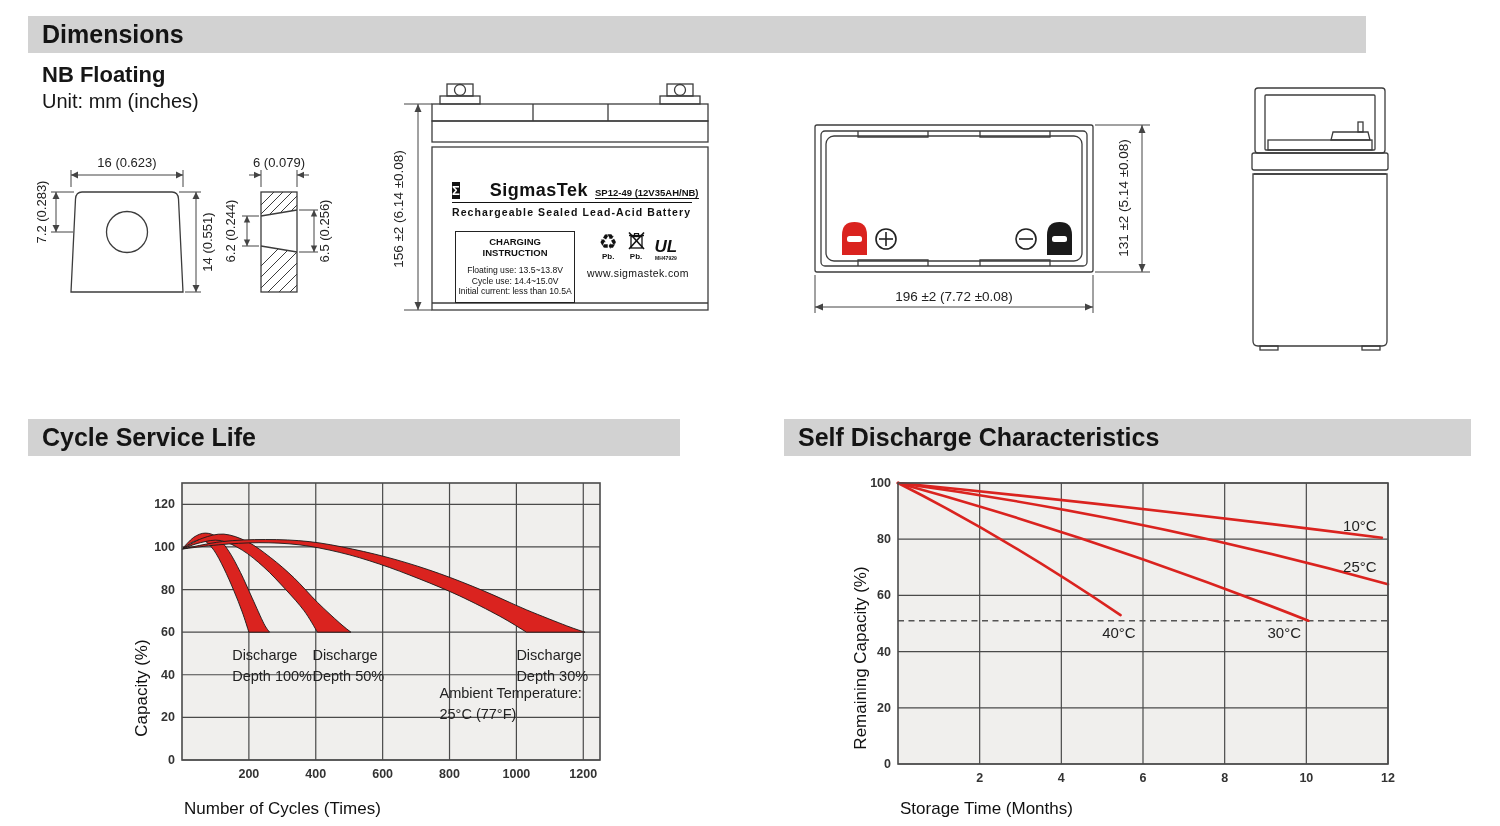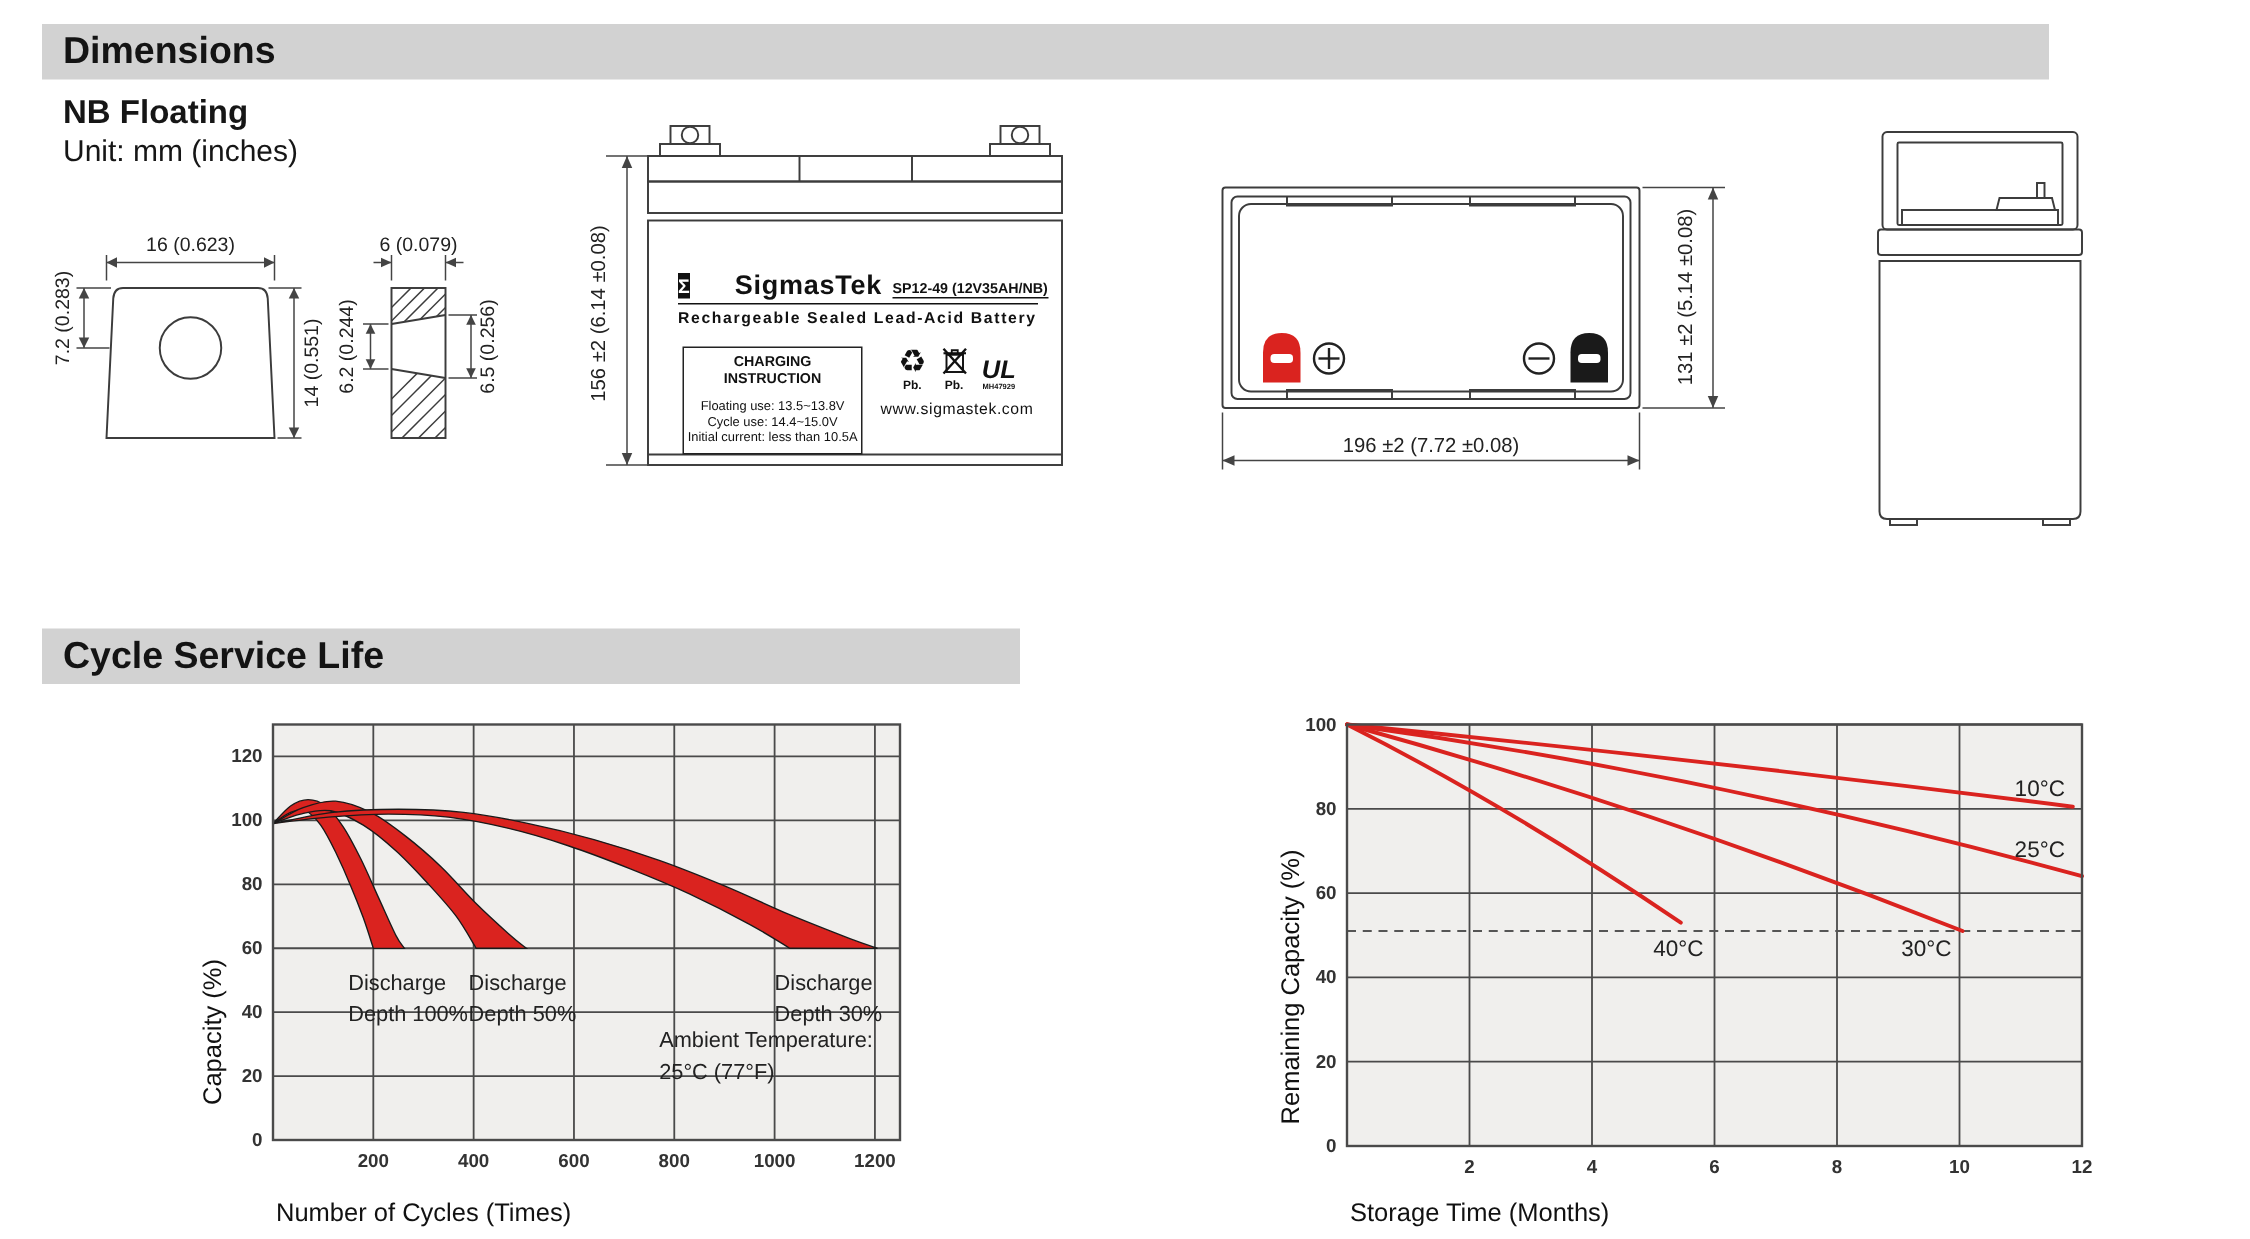--- a/index.html
+++ b/index.html
@@ -253,20 +253,23 @@
       <rect class="ln" x="14" y="70" width="136" height="17" rx="2"></rect>
       <line class="ln" x1="16" y1="91" x2="148" y2="91"></line>
       <path class="ln" d="M15,91 L149,91 L149,258 Q149,263 144,263 L20,263 Q15,263 15,258 Z"></path>
       <rect class="ln" x="22" y="263" width="18" height="4"></rect>
       <rect class="ln" x="124" y="263" width="18" height="4"></rect>
     </g>
   </svg>
 
   <div class="section-bar" style="left:28px;top:419px;width:652px;">
     <span>Cycle Service Life</span>
+  </div>
+  <div class="section-bar" style="left:784px;top:419px;width:687px;">
+    <span>Self Discharge Characteristics</span>
   </div>
 
   <div id="chart1" style="position:absolute;left:120px;top:466px;"><svg width="580" height="356" viewBox="0 0 580 356" style="position: static; overflow: visible;">
         <rect x="62" y="17" width="418" height="277" fill="#f0efed"></rect>
         <line x1="128.88" y1="17" x2="128.88" y2="294" stroke="#4a4a4a" stroke-width="1.2"></line>
         <line x1="195.76" y1="17" x2="195.76" y2="294" stroke="#4a4a4a" stroke-width="1.2"></line>
         <line x1="262.64" y1="17" x2="262.64" y2="294" stroke="#4a4a4a" stroke-width="1.2"></line>
         <line x1="329.52" y1="17" x2="329.52" y2="294" stroke="#4a4a4a" stroke-width="1.2"></line>
         <line x1="396.40000000000003" y1="17" x2="396.40000000000003" y2="294" stroke="#4a4a4a" stroke-width="1.2"></line>
         <line x1="463.28" y1="17" x2="463.28" y2="294" stroke="#4a4a4a" stroke-width="1.2"></line>

